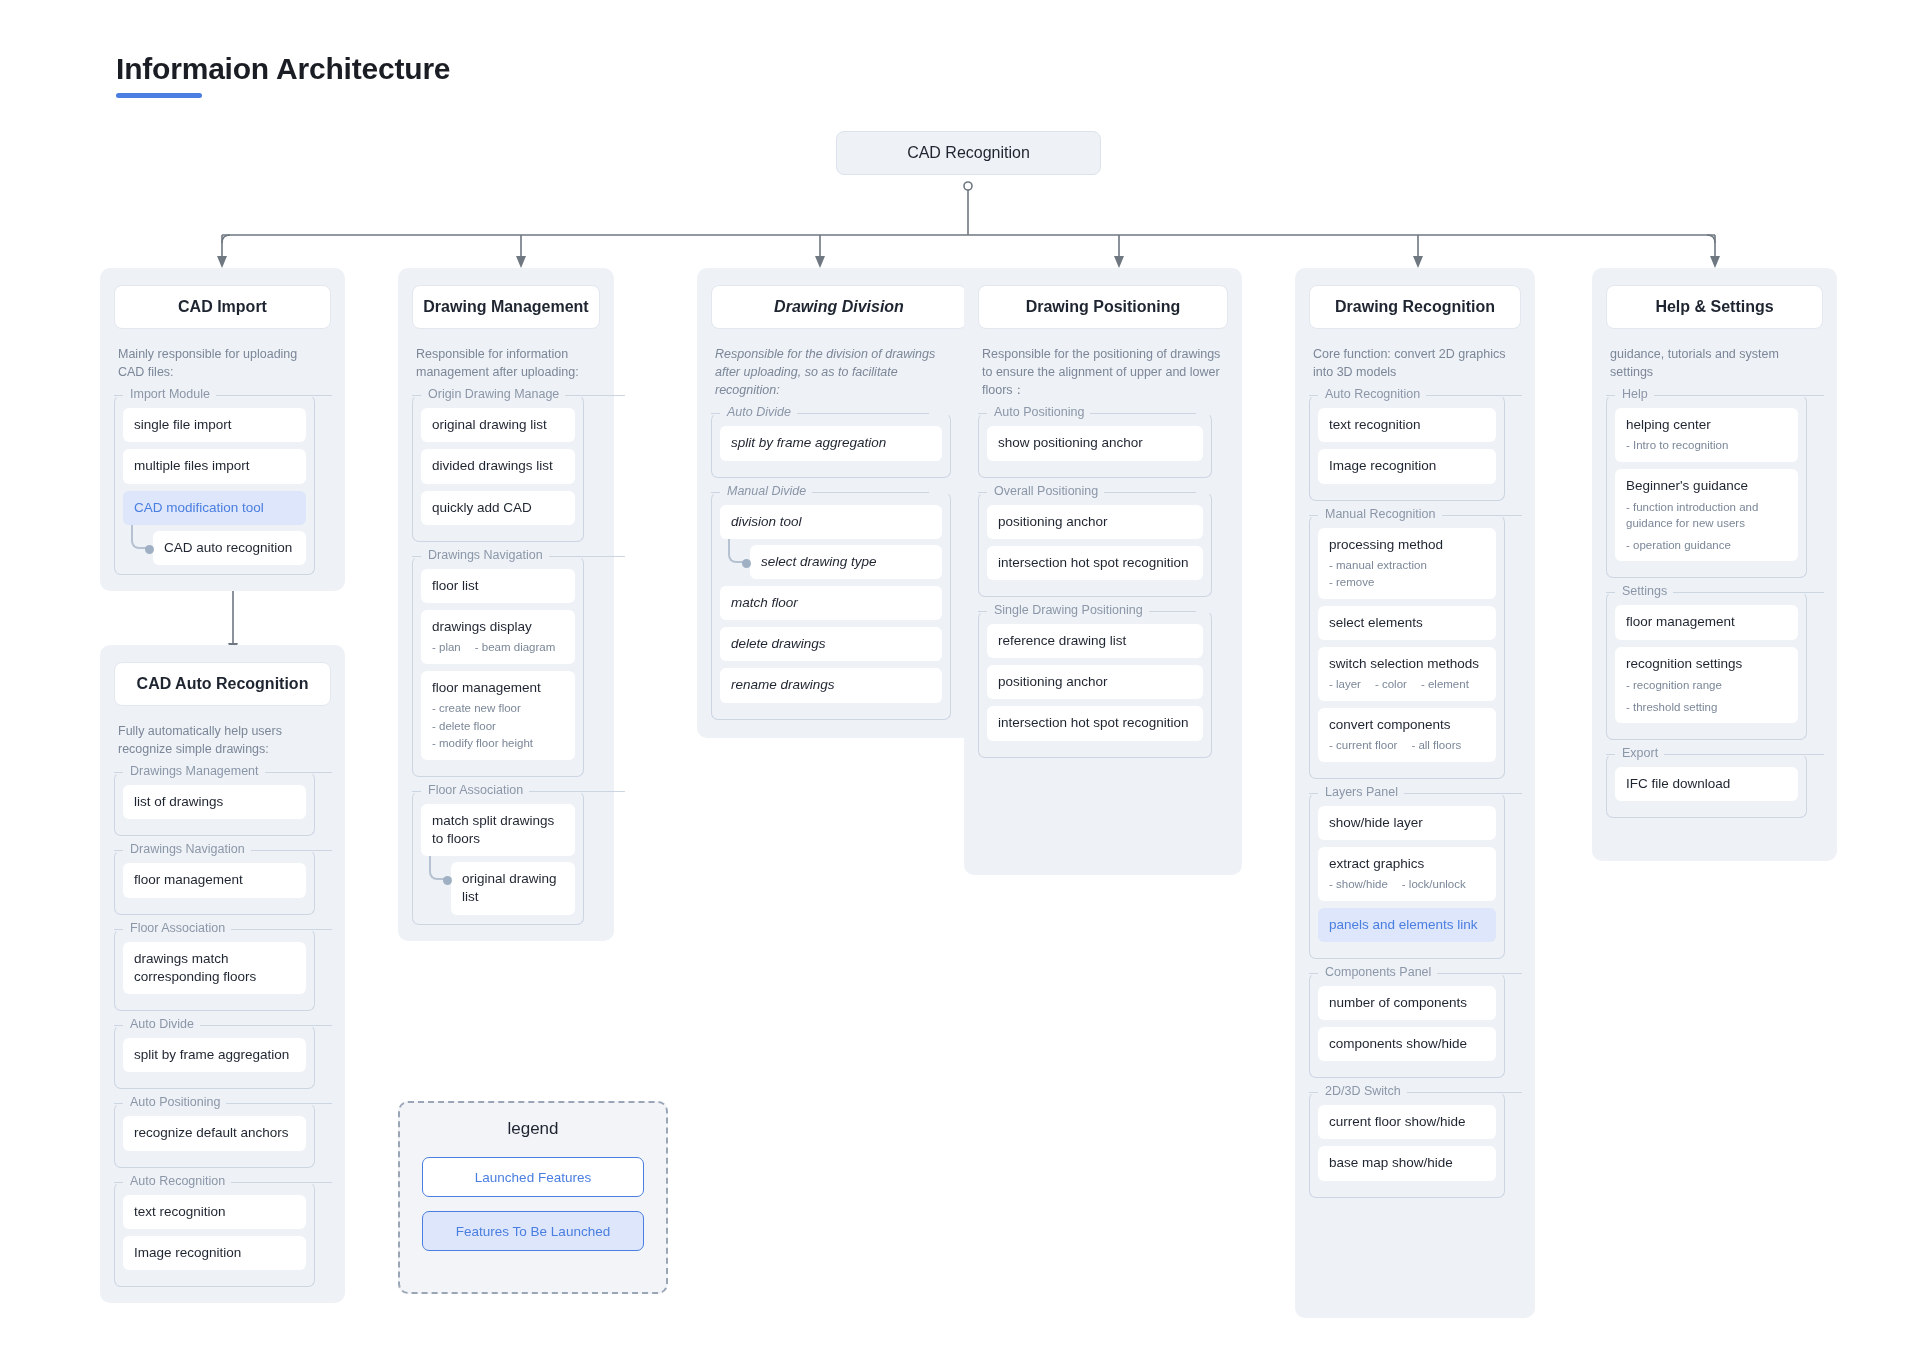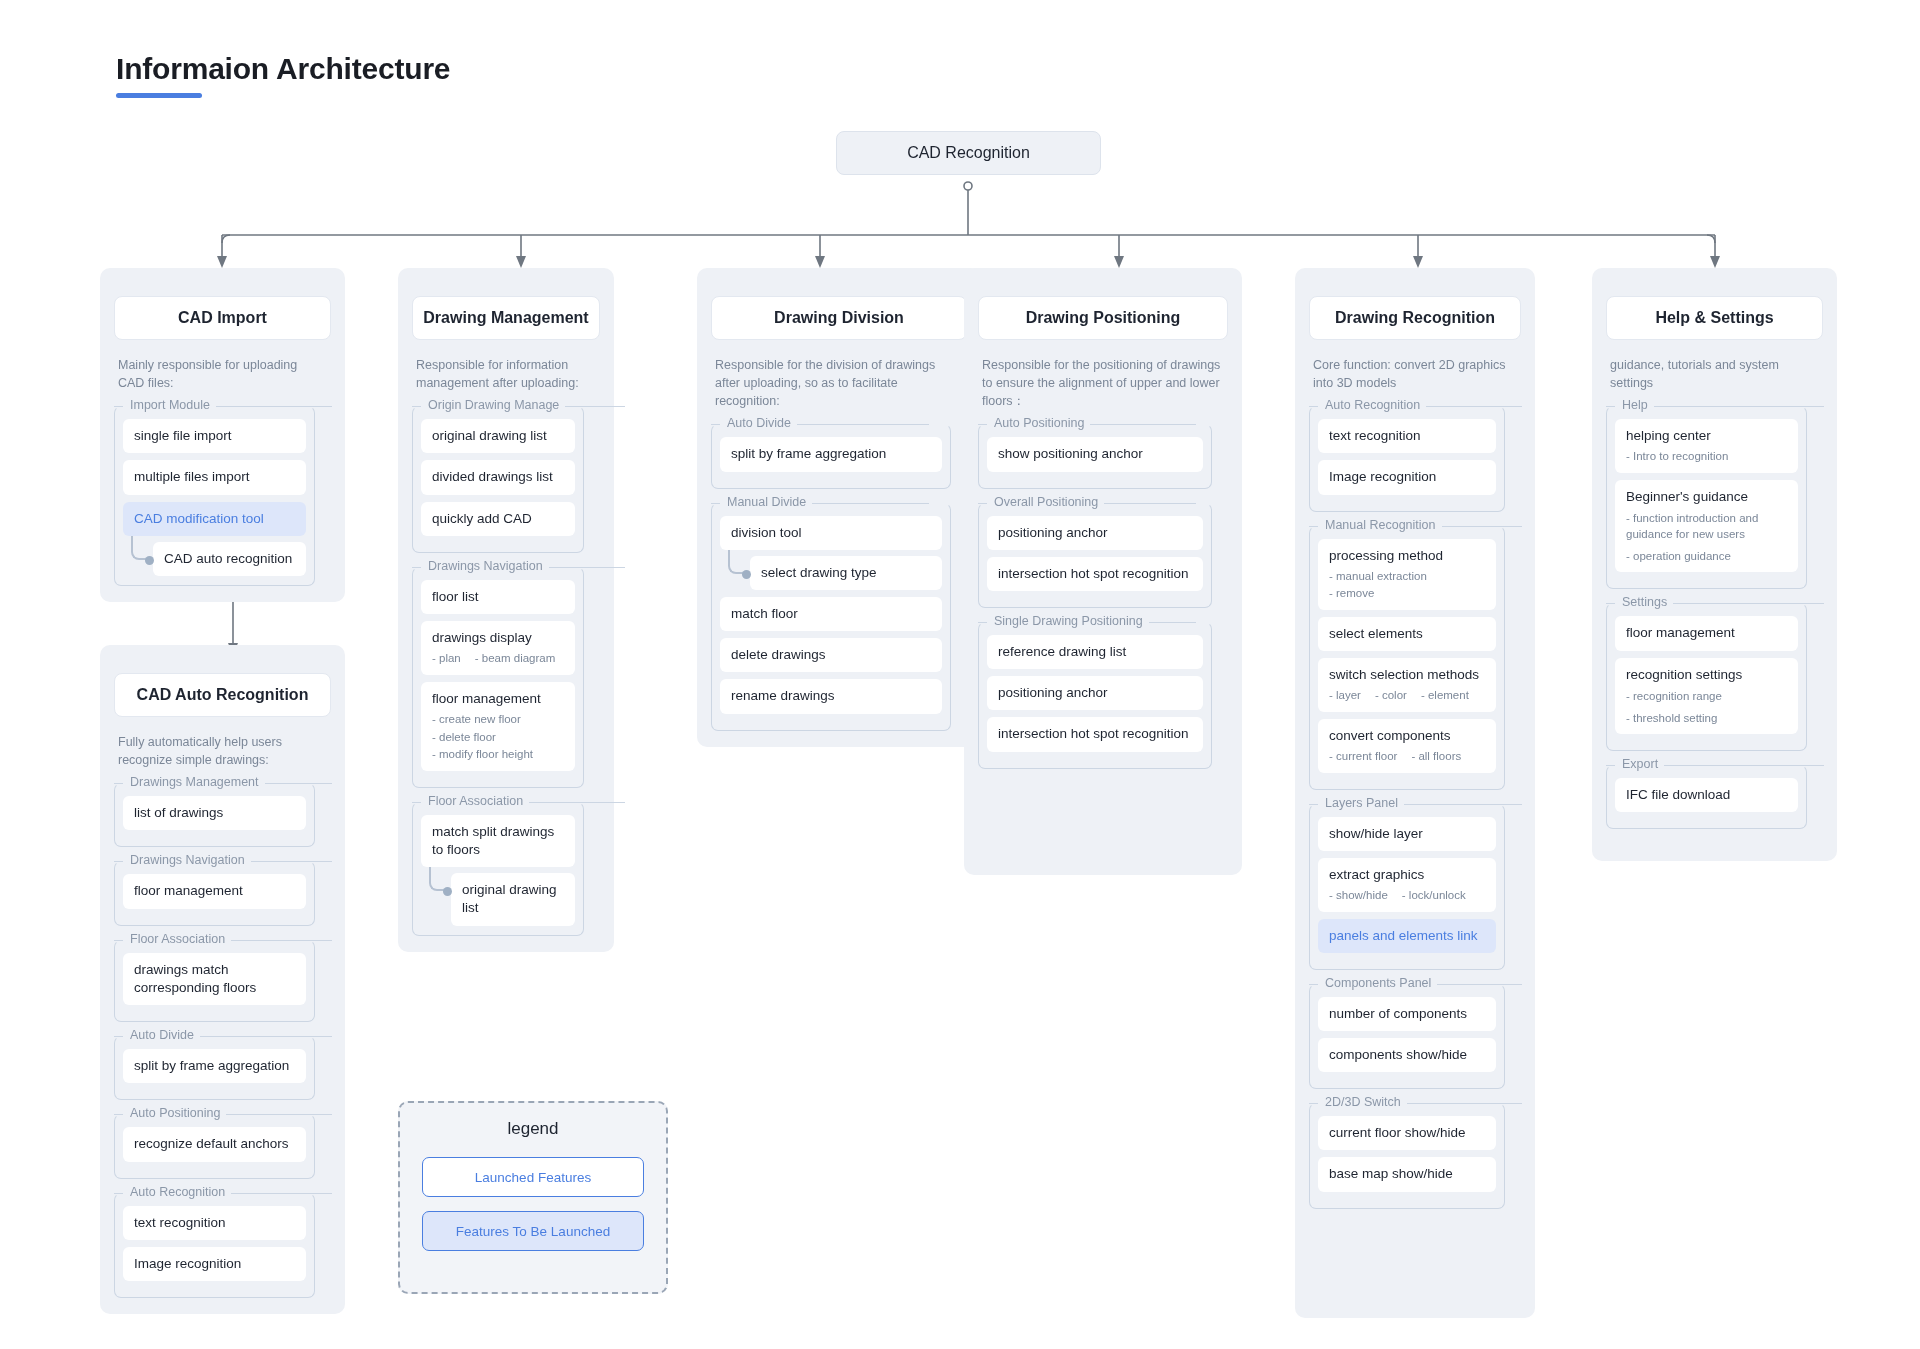--- a/index.html
+++ b/index.html
@@ -45,21 +45,21 @@
   }
 
   
   .connectors { position: absolute; left: 0; top: 0; width: 1920px; height: 1349px; pointer-events: none; }
 
   
   .column {
     position: absolute;
     background: #eef1f6;
     border-radius: 10px;
-    padding: 28px 14px 16px 14px;
+    padding: 17px 14px 16px 14px;
   }
   .col-head {
     background: #ffffff;
     border: 1px solid #e3e8f0;
     border-radius: 8px;
     height: 44px;
     display: flex; align-items: center; justify-content: center;
     font-size: 16px; font-weight: bold; color: #1e2430;
     text-align: center;
   }
@@ -364,21 +364,21 @@
           </div>
           <div class="child-row">
             <div class="elbow"></div>
             <div class="dot"></div>
             <div class="item">original drawing list</div>
           </div>
           <div class="group-topline" style="left: 116px; width: 96px;"></div>
           <div class="group-topline" style="left: -1px; width: 9px;"></div>
         </div>
       </div>
-      <div class="column" style="left: 697px; top: 268px; width: 284px; min-height: 470px;">
+      <div class="column" style="left: 697px; top: 268px; width: 284px; min-height: 470px; font-style: italic;">
         <div class="col-head">Drawing Division</div>
         <div class="col-desc">Responsible for the division of drawings after uploading, so as to facilitate recognition:</div>
         <div class="group">
           <div class="group-label">Auto Divide</div>
           <div class="item">
             <div>split by frame aggregation</div>
           </div>
           <div class="group-topline" style="left: 85px; width: 132px;"></div>
           <div class="group-topline" style="left: -1px; width: 9px;"></div>
         </div>

